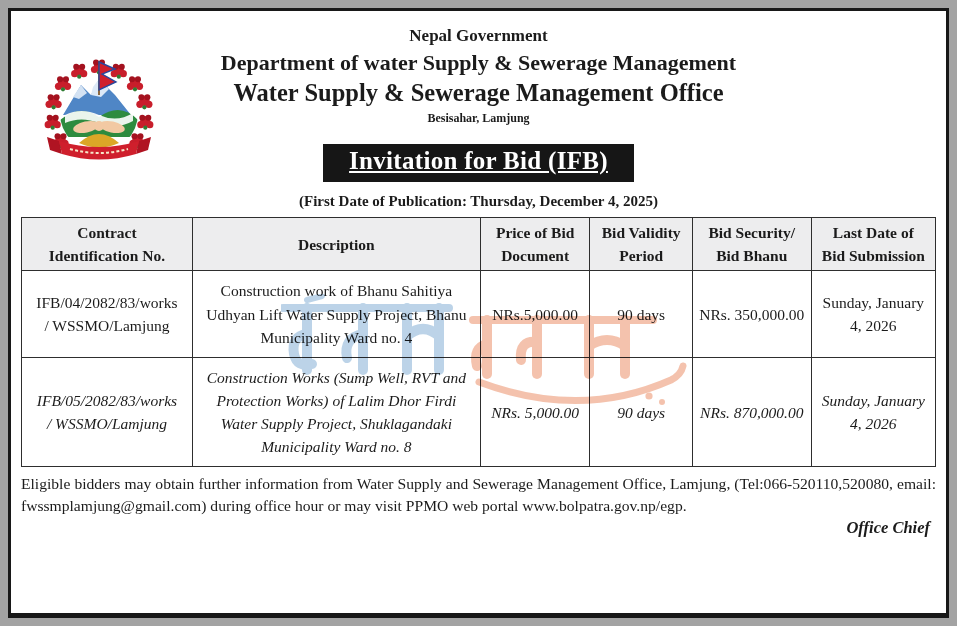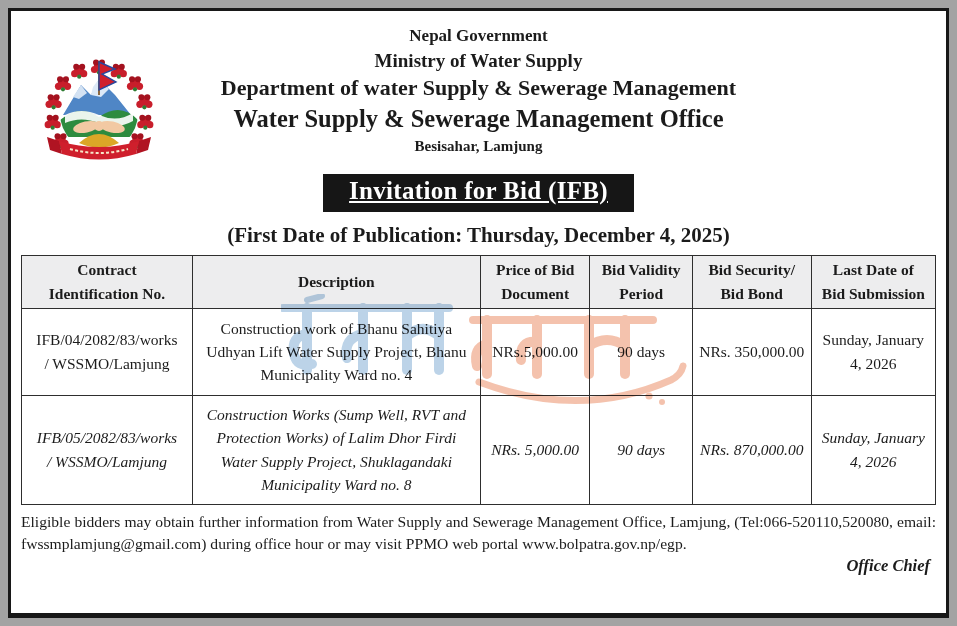--- a/index.html
+++ b/index.html
@@ -10,27 +10,27 @@
   .frame{
     position:absolute;left:8px;top:8px;right:8px;bottom:8px;
     border:3px solid #181818;border-bottom-width:5px;background:#fff;
   }
   
   .header-block{margin-top:14px;text-align:center;line-height:1.34;font-weight:bold;}
   .hl1{font-size:17px;}
   .hl2{font-size:19px;}
   .hl3{font-size:22px;}
   .hl4{font-size:24.5px;}
-  .hl5{font-size:15px;}
+  .hl5{font-size:12px;}
   .banner{
     display:block;width:fit-content;margin:18px auto 0;
     background:#161616;color:#fff;font-weight:bold;font-size:25px;
     padding:3px 26px 7px;letter-spacing:.3px;text-decoration:underline;
   }
-  .pubdate{margin-top:11px;text-align:center;font-weight:bold;font-size:21px;}
+  .pubdate{margin-top:11px;text-align:center;font-weight:bold;font-size:15px;}
   .intro{margin:8px 10px 0;font-size:15.6px;line-height:1.42;text-align:justify;}
   
   table.bids{
     width:calc(100% - 20px);margin:7px 10px 0;border-collapse:collapse;table-layout:fixed;
   }
   table.bids th,table.bids td{
     border:1.6px solid #2e2e2e;text-align:center;vertical-align:middle;
     padding:2px 6px;font-size:15.5px;line-height:1.5;white-space:pre-line;
     overflow:hidden;
   }
@@ -173,21 +173,20 @@
       <g>
         <path d="M20,88 L8,84 L11,97 L23,101 Z" fill="#b01322"></path>
         <path d="M100,88 L112,84 L109,97 L97,101 Z" fill="#b01322"></path>
         <path d="M20,88 Q60,100 100,88 L97,101 Q60,112 23,101 Z" fill="#cf1f2c"></path>
         <path d="M31,96 Q60,104 89,96" stroke="#f7e7c9" stroke-width="2" fill="none" stroke-dasharray="3 2.2"></path>
       </g>
     </svg>
 
     <div class="header-block">
       <div class="hl1">Nepal Government</div>
-      <div class="hl2">Ministry of Water Supply</div>
       <div class="hl3">Department of water Supply &amp; Sewerage Management</div>
       <div class="hl4">Water Supply &amp; Sewerage Management Office</div>
       <div class="hl5">Besisahar, Lamjung</div>
     </div>
 
     <div class="banner">Invitation for Bid (IFB)</div>
 
     <div class="pubdate">(First Date of Publication: Thursday, December 4, 2025)</div>
 
 
@@ -203,21 +202,21 @@
       <thead>
         <tr>
           <th>Contract
 Identification No.</th>
           <th>Description</th>
           <th>Price of Bid
 Document</th>
           <th>Bid Validity
 Period</th>
           <th>Bid Security/
-Bid Bond</th>
+Bid Bhanu</th>
           <th>Last Date of
 Bid Submission</th>
         </tr>
       </thead>
       <tbody>
         <tr class="r1">
           <td>IFB/04/2082/83/works
 / WSSMO/Lamjung</td>
           <td>Construction work of Bhanu Sahitiya Udhyan Lift Water Supply Project, Bhanu Municipality Ward no. 4</td>
           <td>NRs.5,000.00</td>

